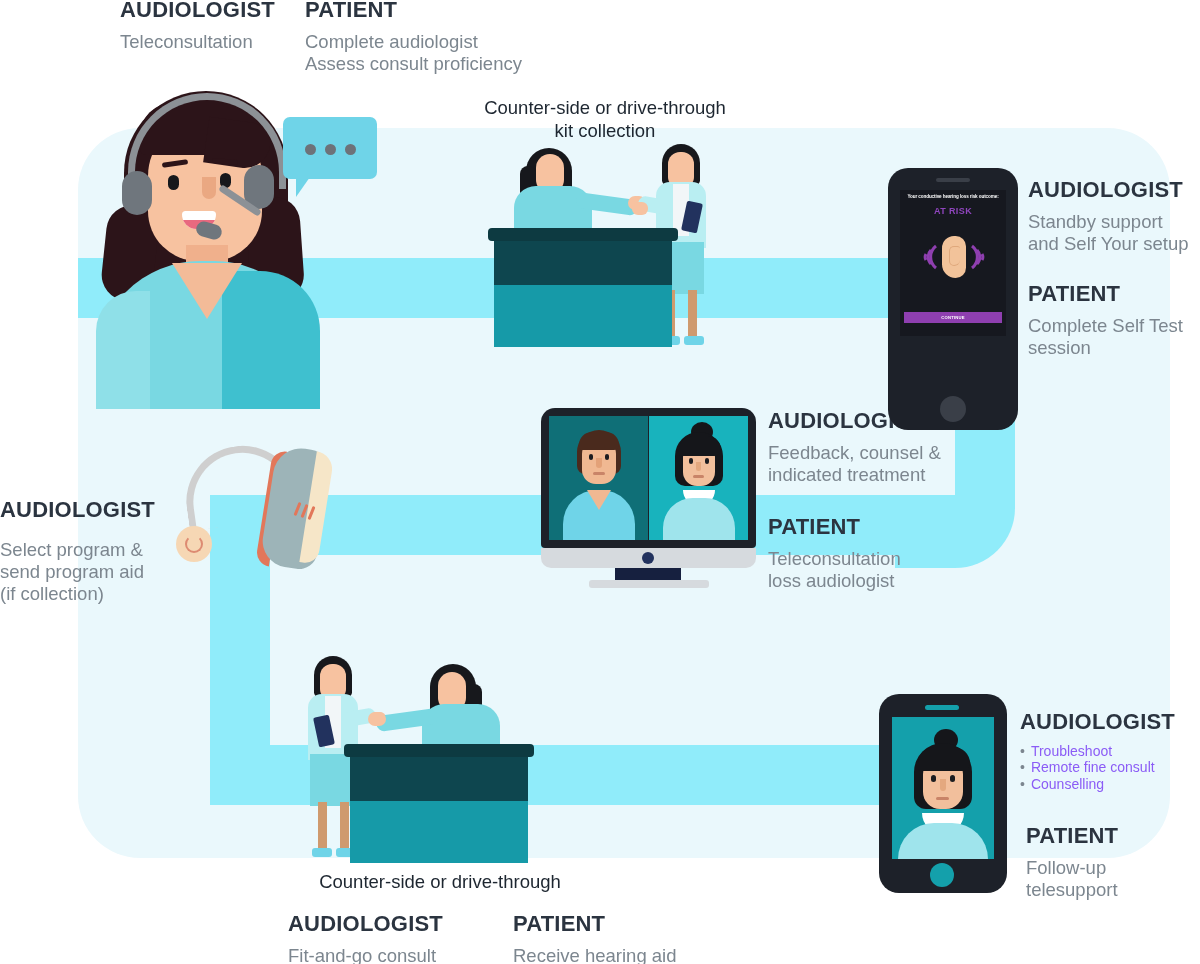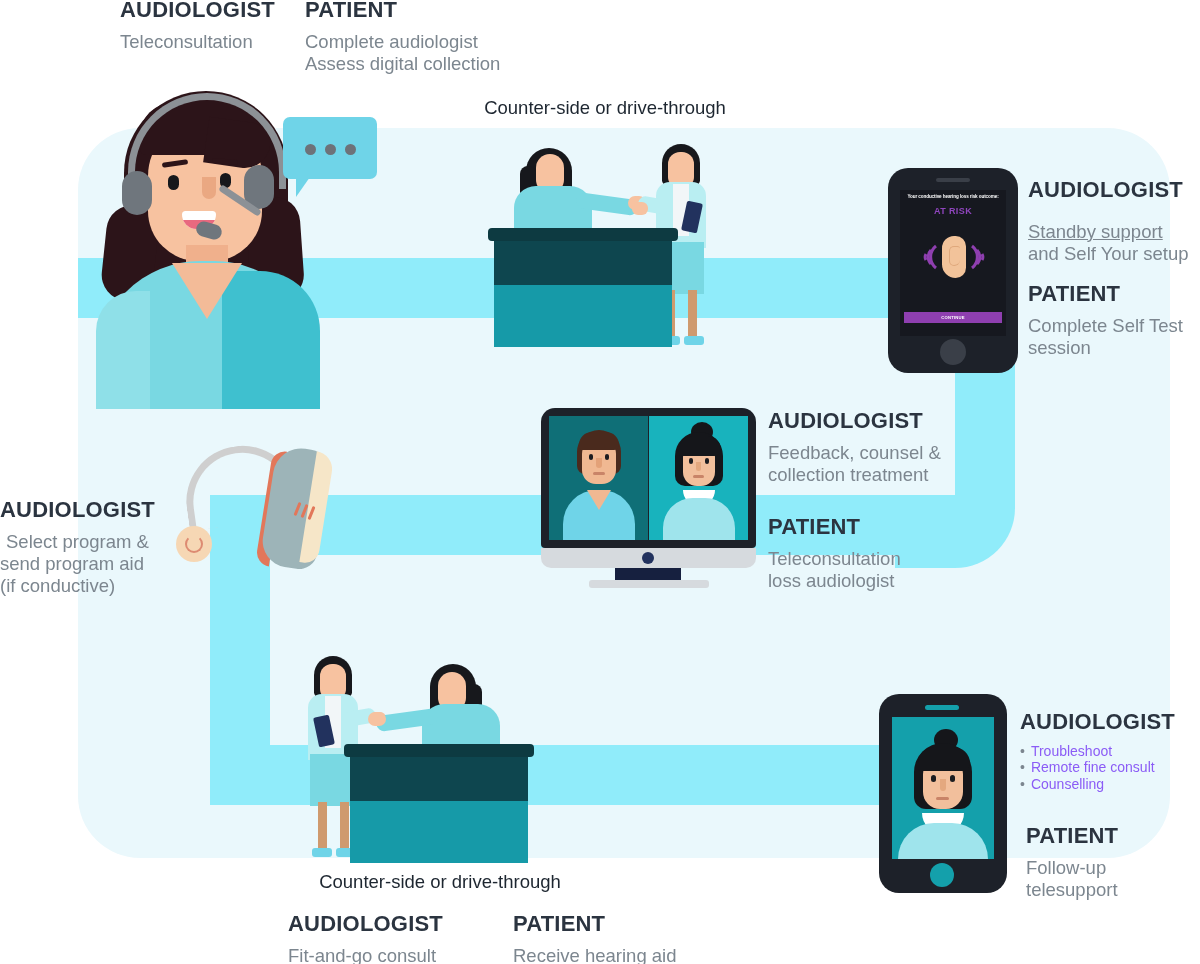--- a/index.html
+++ b/index.html
@@ -95,21 +95,21 @@
   .c-faceA { position:absolute; background:#f7c2a0; }
   .c-topA  { position:absolute; background:#79d8e2; }
   .c-coat  { position:absolute; background:#b9eef2; }
   .c-skirt { position:absolute; background:#79d8e2; }
   .c-leg   { position:absolute; background:#cf9a6e; }
   .c-shoe  { position:absolute; background:#6fd4e8; }
   .c-book  { position:absolute; background:#22325e; border-radius:2px; }
 
   
   .phone-frame { position:absolute; background:#1d2129; border-radius:20px; }
-  #phone1 { left:888px; top:168px; width:130px; height:205px; }
+  #phone1 { left:888px; top:168px; width:130px; height:262px; }
   #phone1-screen { position:absolute; left:12px; top:22px; width:106px; height:146px; background:#16181f; }
   #p1-title { position:absolute; left:4px; top:4px; width:98px; text-align:center;
      font-size:4.6px; font-weight:700; color:#ffffff; letter-spacing:-.1px; }
   #p1-risk { position:absolute; left:0; top:16px; width:106px; text-align:center;
      font-size:9px; font-weight:700; color:#8f45bd; letter-spacing:.4px; }
   #p1-ear { position:absolute; left:42px; top:46px; width:24px; height:42px;
      background:#f2c39a; border-radius:14px 12px 12px 16px; }
   #p1-ear-in { position:absolute; left:7px; top:10px; width:11px; height:20px;
      border:1.6px solid #dfa87c; border-radius:6px 3px 7px 6px; border-right:none; }
   #p1-btn { position:absolute; left:4px; top:122px; width:98px; height:11px;
@@ -187,54 +187,55 @@
 
   <div class="seg" style="left:268px; top:745px; width:690px; height:60px;"></div>
 
   <div class="tblock" style="left:120px; top:-2px;">
     <div class="role">AUDIOLOGIST</div>
     <div class="desc" style="margin-top:8px;">Teleconsultation</div>
   </div>
   <div class="tblock" style="left:305px; top:-2px;">
     <div class="role">PATIENT</div>
     <div class="desc" style="margin-top:8px;">Complete audiologist</div>
-    <div class="desc">Assess digital collection</div>
+    <div class="desc">Assess consult proficiency</div>
   </div>
 
   <div class="tblock" style="left:470px; top:96px; width:270px;">
     <div class="caption">Counter-side or drive-through</div>
+    <div class="caption">kit collection</div>
   </div>
 
   <div class="tblock" style="left:1028px; top:178px;">
     <div class="role">AUDIOLOGIST</div>
-    <div class="desc" style="margin-top:18px;text-decoration:underline;">Standby support</div>
+    <div class="desc" style="margin-top:8px;">Standby support</div>
     <div class="desc">and Self Your setup</div>
   </div>
   <div class="tblock" style="left:1028px; top:282px;">
     <div class="role">PATIENT</div>
     <div class="desc" style="margin-top:8px;">Complete Self Test</div>
     <div class="desc">session</div>
   </div>
 
   <div class="tblock" style="left:768px; top:409px;">
     <div class="role">AUDIOLOGIST</div>
     <div class="desc" style="margin-top:8px;">Feedback, counsel &amp;</div>
-    <div class="desc">collection treatment</div>
+    <div class="desc">indicated treatment</div>
   </div>
   <div class="tblock" style="left:768px; top:515px;">
     <div class="role">PATIENT</div>
     <div class="desc" style="margin-top:8px;">Teleconsultation</div>
     <div class="desc">loss audiologist</div>
   </div>
 
   <div class="tblock" style="left:0px; top:498px;">
     <div class="role">AUDIOLOGIST</div>
-    <div class="desc" style="margin-top:8px;text-align:center;">Select program &amp;</div>
+    <div class="desc" style="margin-top:16px;">Select program &amp;</div>
     <div class="desc">send program aid</div>
-    <div class="desc">(if conductive)</div>
+    <div class="desc">(if collection)</div>
   </div>
 
   <div class="tblock" style="left:306px; top:870px; width:268px;">
     <div class="caption">Counter-side or drive-through</div>
   </div>
   <div class="tblock" style="left:288px; top:912px;">
     <div class="role">AUDIOLOGIST</div>
     <div class="desc" style="margin-top:8px;">Fit-and-go consult</div>
   </div>
   <div class="tblock" style="left:513px; top:912px;">

